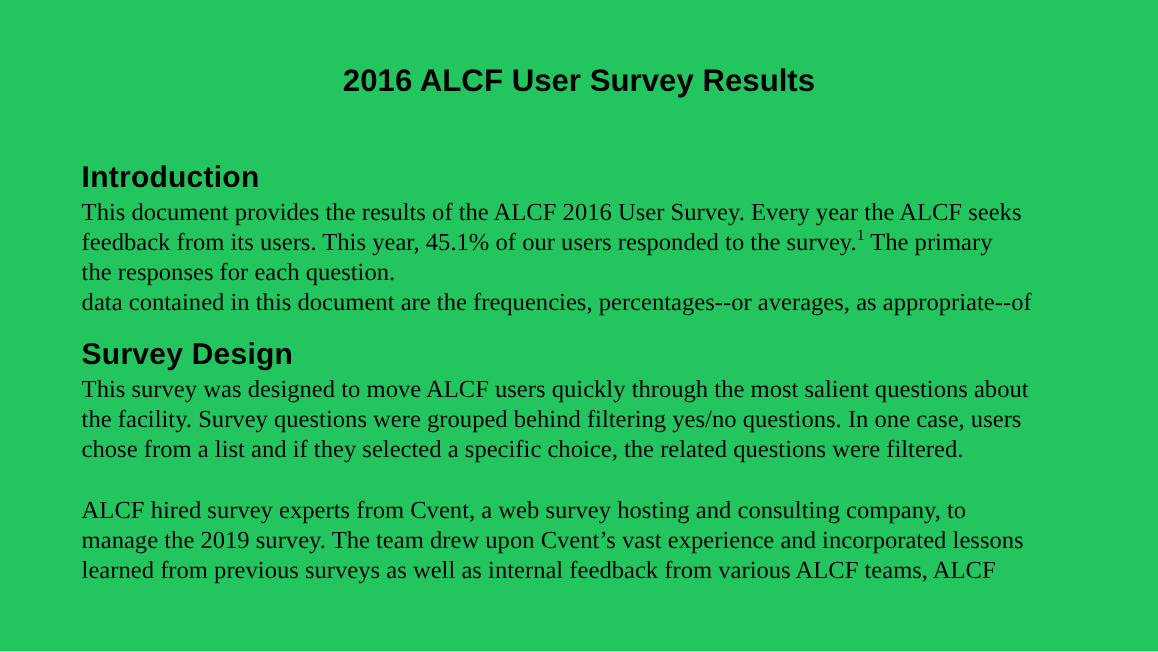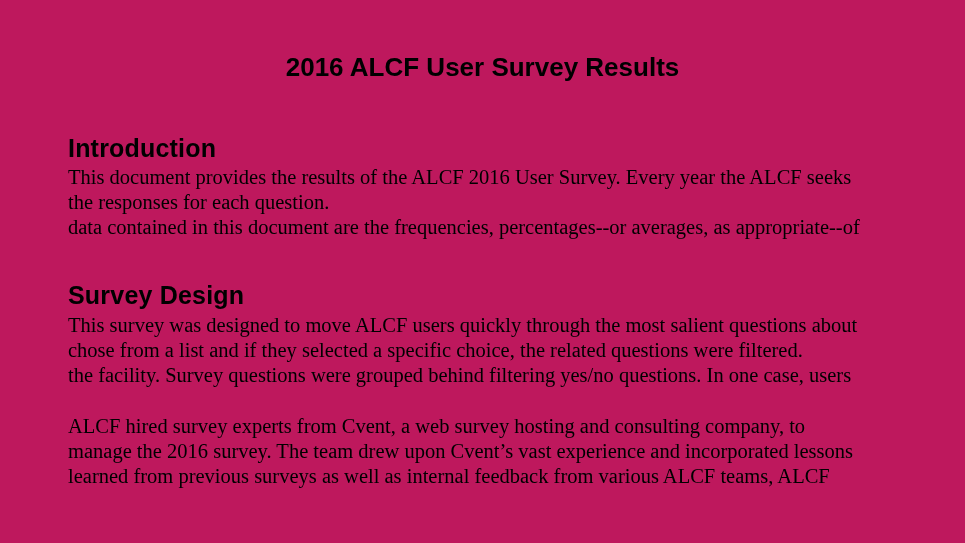--- a/index.html
+++ b/index.html
@@ -4,21 +4,21 @@
 <style>
   html, body {
     margin: 0;
     padding: 0;
     background: #ffffff;
   }
   .page {
     position: relative;
     width: 965px;
     height: 543px;
-    background: #be185d;
+    background: #22c55e;
     color: #000000;
     overflow: hidden;
   }
   .doc-title {
     position: absolute;
     top: 52px;
     left: 0;
     width: 100%;
     text-align: center;
     font-family: "Liberation Sans", sans-serif;
@@ -65,34 +65,35 @@
 
 <div class="page">
 
   <h1 class="doc-title">2016 ALCF User Survey Results</h1>
 
   <section>
     <h2 class="section-heading" id="intro-heading">Introduction</h2>
 
     <p class="paragraph" id="intro-para">
       <span class="ln">This document provides the results of the ALCF 2016 User Survey. Every year the ALCF seeks</span>
+      <span class="ln"><span>feedback from its users. This year, 45.1% of our users responded to the survey.</span><sup class="footnote">1</sup> <span>The primary</span></span>
       <span class="ln">the responses for each question.</span>
       <span class="ln">data contained in this document are the frequencies, percentages--or averages, as appropriate--of</span>
     </p>
   </section>
 
   <section>
     <h2 class="section-heading" id="sd-heading">Survey Design</h2>
 
     <p class="paragraph" id="sd-para1">
       <span class="ln">This survey was designed to move ALCF users quickly through the most salient questions about</span>
+      <span class="ln">the facility. Survey questions were grouped behind filtering yes/no questions. In one case, users</span>
       <span class="ln">chose from a list and if they selected a specific choice, the related questions were filtered.</span>
-      <span class="ln">the facility. Survey questions were grouped behind filtering yes/no questions. In one case, users</span>
     </p>
 
     <p class="paragraph" id="sd-para2">
       <span class="ln">ALCF hired survey experts from Cvent, a web survey hosting and consulting company, to</span>
-      <span class="ln">manage the 2016 survey. The team drew upon Cvent’s vast experience and incorporated lessons</span>
+      <span class="ln">manage the 2019 survey. The team drew upon Cvent’s vast experience and incorporated lessons</span>
       <span class="ln">learned from previous surveys as well as internal feedback from various ALCF teams, ALCF</span>
     </p>
   </section>
 
 </div>
 
 </body></html>

